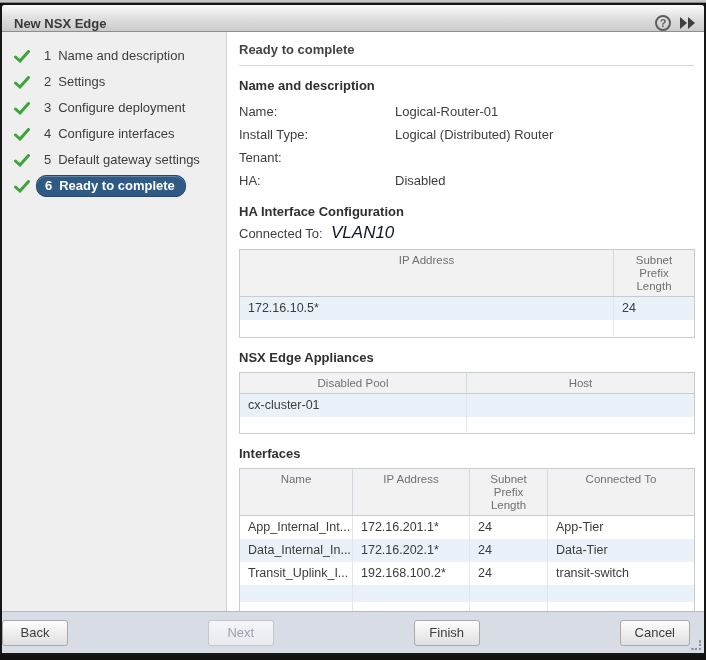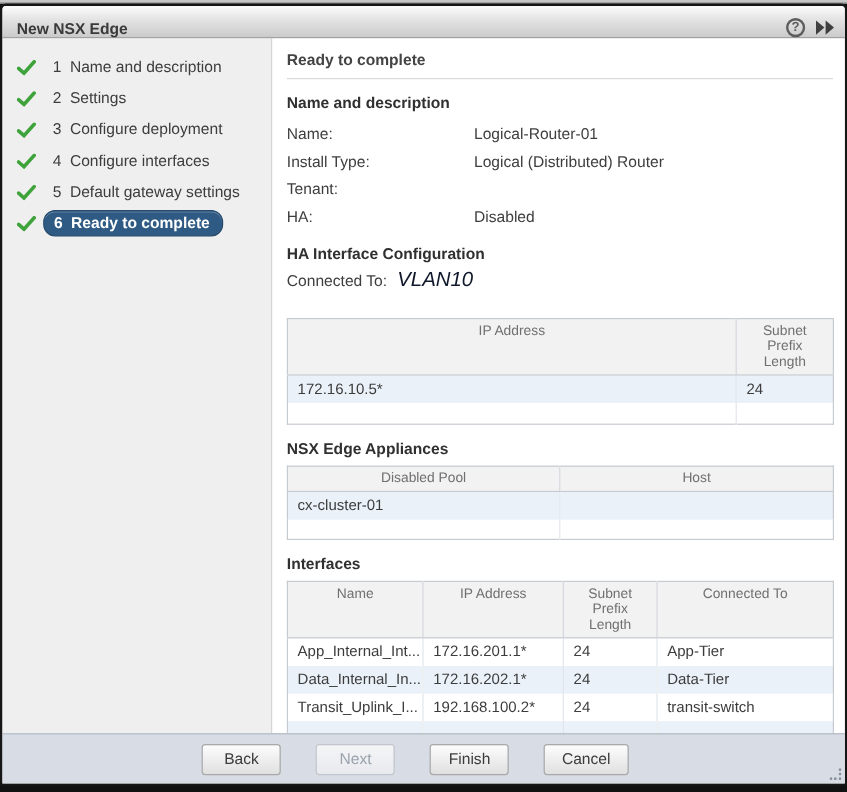--- a/index.html
+++ b/index.html
@@ -37,21 +37,21 @@
   .step-num { font-size:13px; color:#3d3d3d; margin-right:7px; }
   .step-label { font-size:13px; color:#3d3d3d; white-space:nowrap; }
   .step.current .step-pill { background:#2e5a84; border:1px solid #24496d; box-shadow:inset 0 1px 0 rgba(255,255,255,.25); }
   .step.current .step-num, .step.current .step-label { color:#fff; font-weight:bold; }
   .main { flex:1; background:#fff; padding:10px 10px 0 12px; overflow:hidden; }
   .main-title { font-size:13px; font-weight:bold; color:#444; padding-bottom:8px; border-bottom:1px solid #d8d8d8; }
   .section-title { font-size:13px; font-weight:bold; color:#303030; margin-top:12px; margin-bottom:7px; }
   .kv-row { display:flex; height:23px; align-items:center; }
   .kv-label { width:156px; flex:0 0 156px; font-size:13px; color:#3e3e3e; }
   .kv-value { font-size:13px; color:#3e3e3e; }
-  .conn-row { display:flex; height:20px; align-items:center; margin-bottom:22px; }
+  .conn-row { display:flex; height:20px; align-items:center; margin-bottom:6px; }
   .conn-label { font-size:13px; color:#3e3e3e; width:92px; }
   .conn-value { font-size:17px; color:#0f172a;font-style:italic; }
   
   table.tbl { border-collapse:collapse; width:456px; table-layout:fixed; background:#fff;
               border:1px solid #c6cbd2; margin-bottom:4px; }
   table.tbl th {
     background:#f2f2f2; color:#707070; font-weight:400; font-size:11.5px; text-align:center;
     padding:4px 8px 3px 8px; border-right:1px solid #d4d8de; border-bottom:1px solid #c6cbd2;
     vertical-align:top; line-height:13px; cursor:default;
   }
@@ -63,21 +63,21 @@
   .stripe-odd tbody tr:nth-child(odd)  { background:#eaf1f9; }
   .stripe-even tbody tr:nth-child(even){ background:#eaf1f9; }
   .tbl-ha  th:nth-child(1){ width:374px; }
   .tbl-app th:nth-child(1){ width:227px; }
   .tbl-if  th:nth-child(1){ width:113px; }
   .tbl-if  th:nth-child(2){ width:117px; }
   .tbl-if  th:nth-child(3){ width:78px; }
   
   .footer {
     flex:0 0 42px; background:#d8dde5; border-top:1px solid #b3bac4;
-    display:flex; align-items:center; justify-content:center; gap:29px;
+    display:flex; align-items:center; justify-content:space-between; gap:29px;
     padding-right:14px; position:relative;
   }
   .btn {
     min-width:66px; height:26px; padding:0 14px;
     background:linear-gradient(#fdfdfd, #eeeeee 50%, #e0e0e0);
     border:1px solid #a9a9a9; border-radius:3px;
     font-family:"Liberation Sans", sans-serif; font-size:13px; color:#3c3c3c; cursor:pointer;
   }
   .btn.disabled { color:#9aa2ad; border-color:#c3c7cd; background:linear-gradient(#f4f5f7,#e8eaee); cursor:default; }
   .resize-grip {

